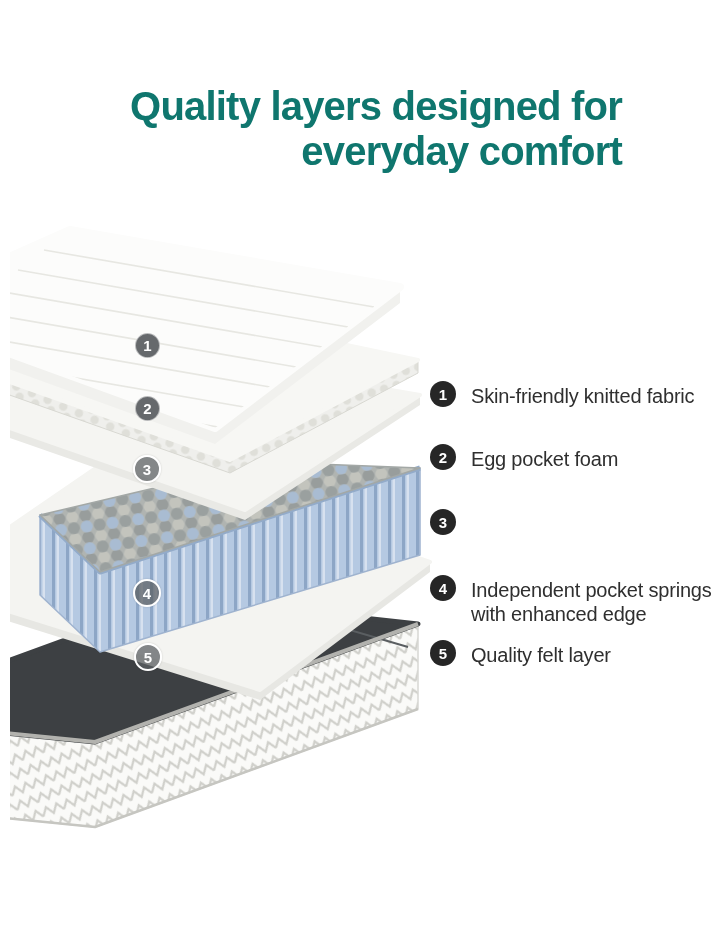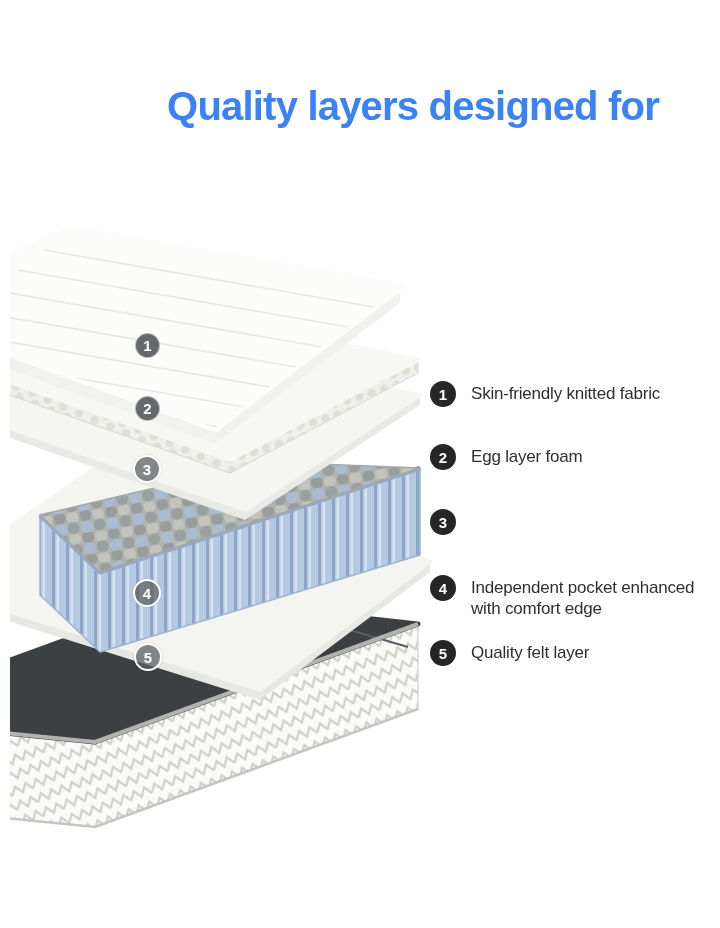--- a/index.html
+++ b/index.html
@@ -5,22 +5,22 @@
   html,body{margin:0;padding:0;background:#ffffff;}
   .stage{
     position:relative;width:720px;height:928px;overflow:hidden;
     background:#ffffff;
     font-family:"Liberation Sans","DejaVu Sans",sans-serif;
   }
   
   .title{
     position:absolute;top:84px;left:0;width:622px;
     text-align:right;
-    font-weight:bold;color:#3b82f6;
-    font-size:40px;line-height:1.13;letter-spacing:-0.8px;padding-left:37px;
+    font-weight:bold;color:#0f766e;
+    font-size:40px;line-height:1.13;letter-spacing:-0.8px;
   }
   
   .diagram{position:absolute;left:0;top:0;width:470px;height:928px;}
   .diagram svg{position:absolute;left:10px;top:210px;}
   
   .dbadge{
     position:absolute;border-radius:50%;
     display:flex;align-items:center;justify-content:center;
     color:#ffffff;font-weight:bold;font-size:15px;line-height:1;
     box-sizing:border-box;
@@ -38,32 +38,33 @@
   .legend{position:absolute;left:430px;top:0;width:282px;height:928px;}
   .lrow{position:absolute;left:0;display:flex;align-items:flex-start;}
   .lbadge{
     flex:0 0 auto;width:26px;height:26px;border-radius:50%;
     background:#262626;color:#ffffff;
     display:flex;align-items:center;justify-content:center;
     font-weight:bold;font-size:15px;line-height:1;
   }
   .ltext{
     margin-left:15px;padding-top:3px;
-    color:#2f2f2f;font-size:17px;line-height:1.22;
+    color:#2f2f2f;font-size:20px;line-height:1.22;
     letter-spacing:-0.2px;
   }
   .ltext span{display:block;}
 </style>
 </head>
 <body>
 
 <div class="stage">
 
   <div class="title">
     <div>Quality layers designed for</div>
+    <div>everyday comfort</div>
   </div>
 
   <div class="diagram">
     <svg width="460" height="640" viewBox="0 0 460 640">
       <defs>
         <pattern id="egg" width="13" height="11" patternUnits="userSpaceOnUse" patternTransform="rotate(-17)">
           <rect width="13" height="11" fill="#efefec"></rect>
           <circle cx="6.5" cy="5.5" r="4.2" fill="#dfdfd9"></circle>
         </pattern>
         <pattern id="honey" width="26" height="22" patternUnits="userSpaceOnUse" patternTransform="rotate(-8)">
@@ -156,35 +157,35 @@
         </span>
       <span class="ltext">
         <span>Skin-friendly knitted fabric</span>
       </span>
     </div>
     <div class="lrow" style="top:444px;">
       <span class="lbadge">
           <span>2</span>
         </span>
       <span class="ltext">
-        <span>Egg layer foam</span>
+        <span>Egg pocket foam</span>
       </span>
     </div>
     <div class="lrow" style="top:509px;">
       <span class="lbadge">
           <span>3</span>
         </span>
     </div>
     <div class="lrow" style="top:575px;">
       <span class="lbadge">
           <span>4</span>
         </span>
       <span class="ltext">
-        <span>Independent pocket enhanced</span>
-        <span>with comfort edge</span>
+        <span>Independent pocket springs</span>
+        <span>with enhanced edge</span>
       </span>
     </div>
     <div class="lrow" style="top:640px;">
       <span class="lbadge">
           <span>5</span>
         </span>
       <span class="ltext">
         <span>Quality felt layer</span>
       </span>
     </div>

